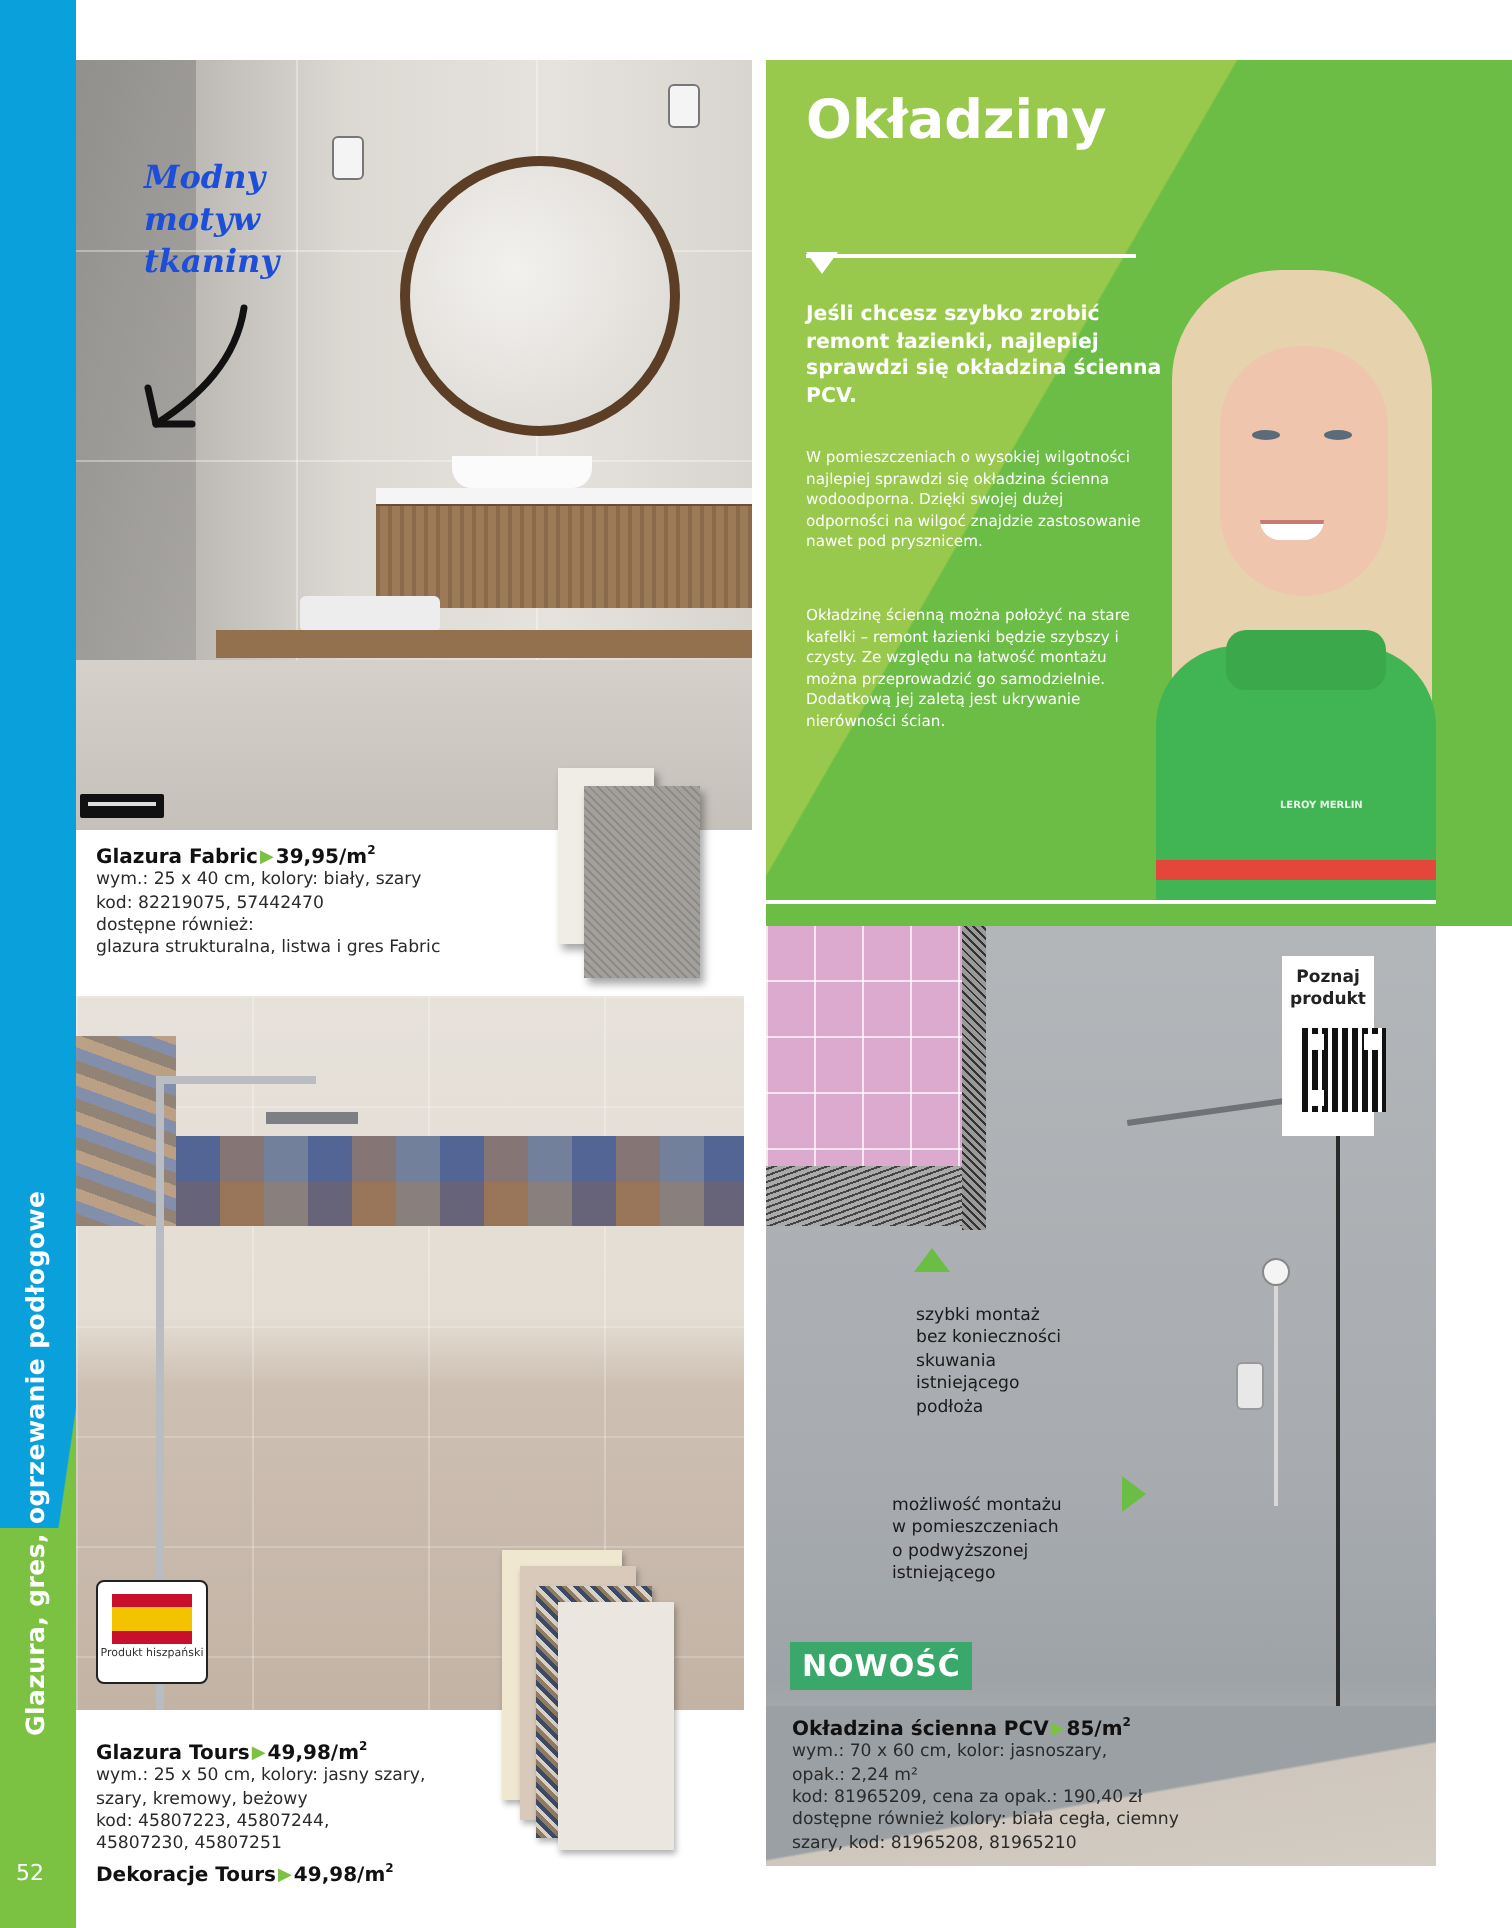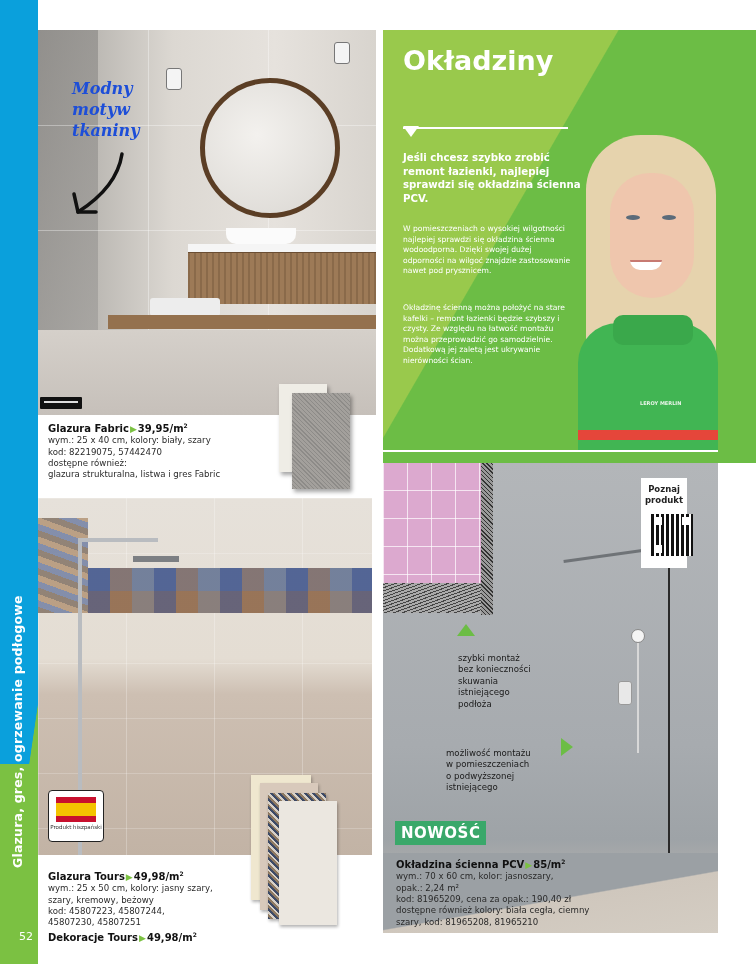--- a/index.html
+++ b/index.html
@@ -6,21 +6,21 @@
   html, body { width: 756px; height: 964px; background: #ffffff; overflow: hidden; }
   body { position: relative; font-family: "DejaVu Sans", sans-serif; color: #1a1a1a; }
 
   
   .sidebar { position: absolute; left: 0; top: 0; width: 38px; height: 964px; background: #0aa0dc; overflow: hidden; }
   .sidebar .green-corner { position: absolute; left: 0; bottom: 0; width: 38px; height: 260px;
     background: linear-gradient(to bottom right, transparent 49.5%, #7bc142 50.5%); }
   .sidebar .green-fill { position: absolute; left: 0; bottom: 0; width: 38px; height: 200px; background: #7bc142; }
   .sidebar .section-label { position: absolute; left: 10px; top: 868px; transform-origin: 0 0; transform: rotate(-90deg);
     color: #fff; font-weight: bold; font-size: 12.5px; white-space: nowrap; letter-spacing: 0.2px; }
-  .sidebar .page-num { position: absolute; left: 19px; top: 930px; color: #fff; font-size: 11px; }
+  .sidebar .page-num { position: absolute; left: 8px; top: 930px; color: #fff; font-size: 11px; }
 
   
   .photo { position: absolute; overflow: hidden; }
 
   
   .bath1 { left: 38px; top: 30px; width: 338px; height: 385px;
     background: linear-gradient(90deg, #9c9a96 0%, #b9b6b1 15%, #dcd8d2 40%, #e6e2dd 70%, #d8d4ce 100%); }
   .bath1 .wall-left { position: absolute; left: 0; top: 0; width: 60px; height: 100%; background: linear-gradient(180deg,#8d8b88,#a4a29f); opacity: .7; }
   .bath1 .tile-line { position: absolute; background: rgba(255,255,255,0.35); }
   .bath1 .mirror { position: absolute; left: 162px; top: 48px; width: 140px; height: 140px; border-radius: 50%;

